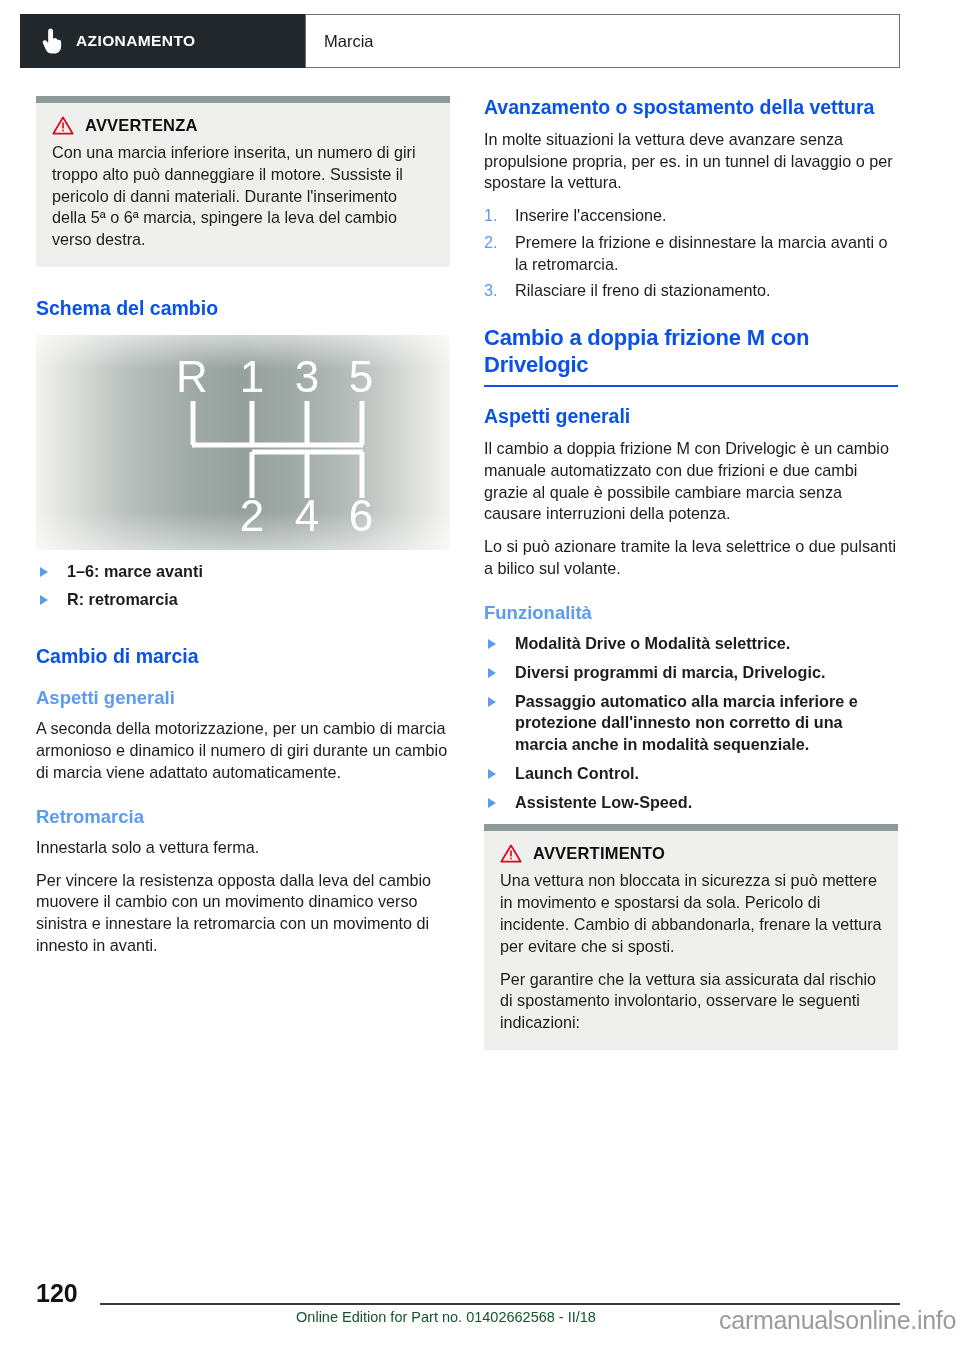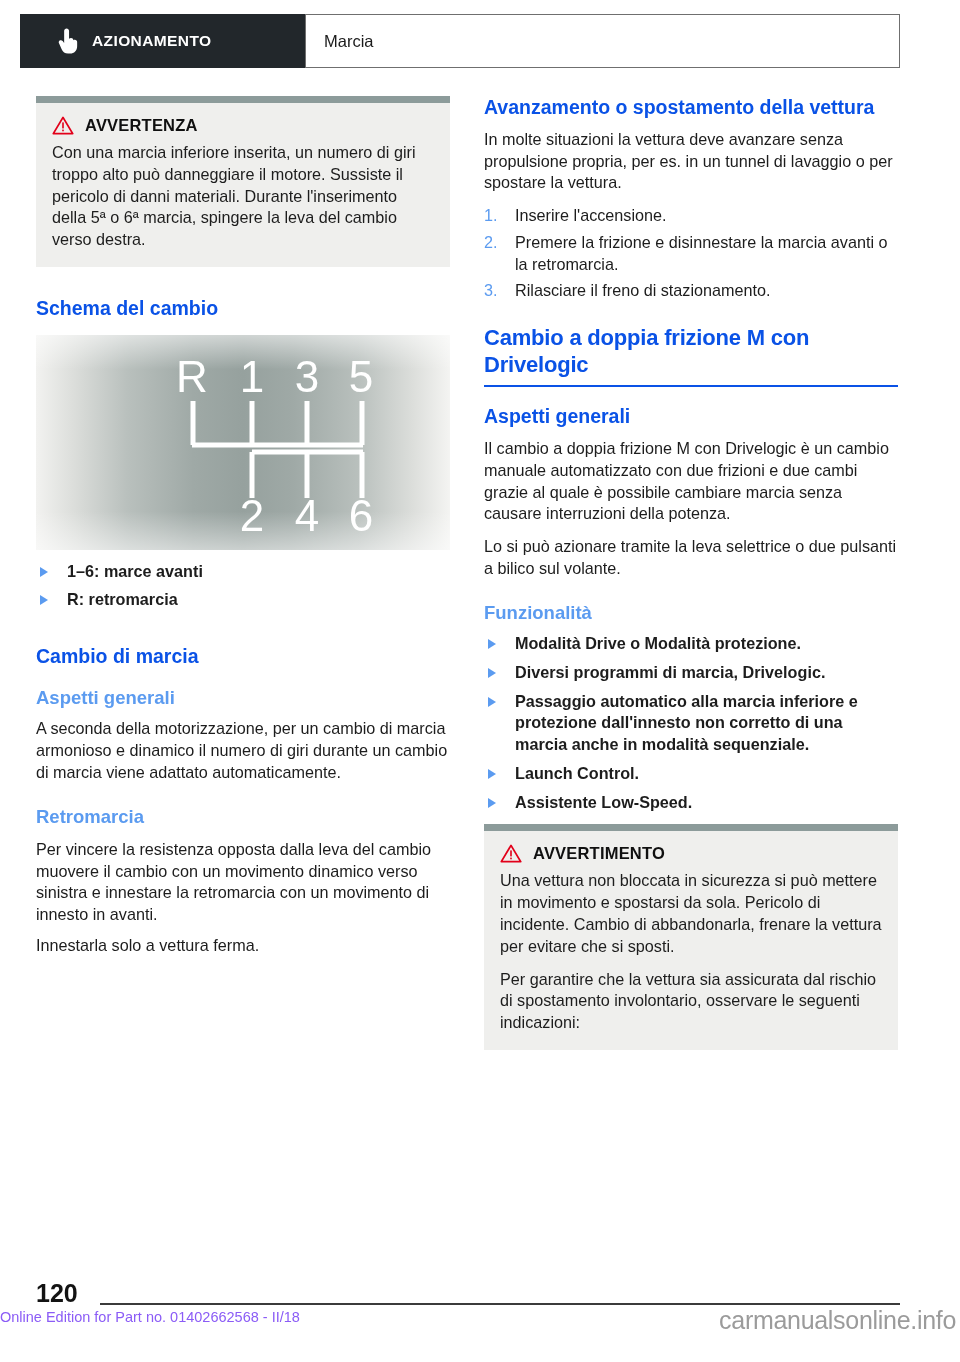--- a/index.html
+++ b/index.html
@@ -9,21 +9,21 @@
     font-family: "Liberation Sans", sans-serif;
     -webkit-font-smoothing: antialiased;
   }
   .page { position: relative; width: 960px; height: 1362px; overflow: hidden; }
 
   
   .header { position: absolute; left: 0; top: 14px; width: 960px; height: 54px; }
   .header-chapter {
     position: absolute; left: 20px; top: 0; width: 328px; height: 54px;
     background: #22272b; color: #ffffff;
-    display: flex; align-items: center; gap: 14px; padding-left: 38px;
+    display: flex; align-items: center; gap: 14px; padding-left: 22px;
   }
   .hand-icon { width: 20px; height: 26px; display: block; flex: none; }
   .header-chapter-label {
     font-size: 15.5px; font-weight: bold; letter-spacing: .4px; color: #ffffff;
   }
   .header-section {
     position: absolute; left: 305px; top: 0; width: 595px; height: 54px;
     border: 1px solid #6f6f6f; border-bottom-width: 1.5px; background: #ffffff;
     display: flex; align-items: center; padding-left: 18px;
   }
@@ -120,21 +120,21 @@
   .page-number {
     position: absolute; left: 36px; top: 18px;
     font-size: 25px; font-weight: bold; color: #131313;
   }
   .footer-rule {
     position: absolute; left: 100px; top: 42px; width: 800px; height: 2px;
     background: #3b3b3b;
   }
   .footer-edition {
     position: absolute; left: 0; top: 48px; width: 892px;
-    text-align: left; font-size: 14.5px; color: #8b5cf6;
+    text-align: center; font-size: 14.5px; color: #14532d;
   }
   .watermark {
     position: absolute; right: 4px; top: 45px;
     font-size: 25px; color: #9b9b9b; letter-spacing: -.3px;
   }
 </style>
 </head>
 <body>
 
 <div class="page">
@@ -207,22 +207,22 @@
     <ul class="tri-list mt-11">
       <li><span class="tri"></span><span>1–6: marce avanti</span></li>
       <li><span class="tri"></span><span>R: retromarcia</span></li>
     </ul>
 
     <h2 class="h2 mt-26">Cambio di marcia</h2>
     <h3 class="h3 mt-18">Aspetti generali</h3>
     <p class="body mt-9">A seconda della motorizzazione, per un cambio di marcia armonioso e dinamico il numero di giri durante un cambio di marcia viene adattato automaticamente.</p>
 
     <h3 class="h3 mt-22">Retromarcia</h3>
+    <p class="body mt-9">Innestarla solo a vettura ferma.</p>
     <p class="body mt-11">Per vincere la resistenza opposta dalla leva del cambio muovere il cambio con un movimento dinamico verso sinistra e innestare la retromarcia con un movimento di innesto in avanti.</p>
-    <p class="body mt-9">Innestarla solo a vettura ferma.</p>
   </div>
 
   <div class="col col-right">
 
     <h2 class="h2">Avanzamento o spostamento della vettura</h2>
     <p class="body mt-9">In molte situazioni la vettura deve avanzare senza propulsione propria, per es. in un tunnel di lavaggio o per spostare la vettura.</p>
 
     <ol class="num-list mt-11">
       <li><span>Inserire l'accensione.</span></li>
       <li><span>Premere la frizione e disinnestare la marcia avanti o la retromarcia.</span></li>
@@ -230,21 +230,21 @@
     </ol>
 
     <h1 class="h1 h1-ruled mt-22">Cambio a doppia frizione M con Drivelogic</h1>
 
     <h2 class="h2 mt-18">Aspetti generali</h2>
     <p class="body mt-9">Il cambio a doppia frizione M con Drivelogic è un cambio manuale automatizzato con due frizioni e due cambi grazie al quale è possibile cambiare marcia senza causare interruzioni della potenza.</p>
     <p class="body mt-11">Lo si può azionare tramite la leva selettrice o due pulsanti a bilico sul volante.</p>
 
     <h3 class="h3 mt-22">Funzionalità</h3>
     <ul class="tri-list mt-9">
-      <li><span class="tri"></span><span>Modalità Drive o Modalità protezione.</span></li>
+      <li><span class="tri"></span><span>Modalità Drive o Modalità selettrice.</span></li>
       <li><span class="tri"></span><span>Diversi programmi di marcia, Drivelogic.</span></li>
       <li><span class="tri"></span><span>Passaggio automatico alla marcia inferiore e protezione dall'innesto non corretto di una marcia anche in modalità sequenziale.</span></li>
       <li><span class="tri"></span><span>Launch Control.</span></li>
       <li><span class="tri"></span><span>Assistente Low-Speed.</span></li>
     </ul>
 
 
     <div class="warnbox mt-11">
       <div class="topbar"></div>
       <div class="inner">

